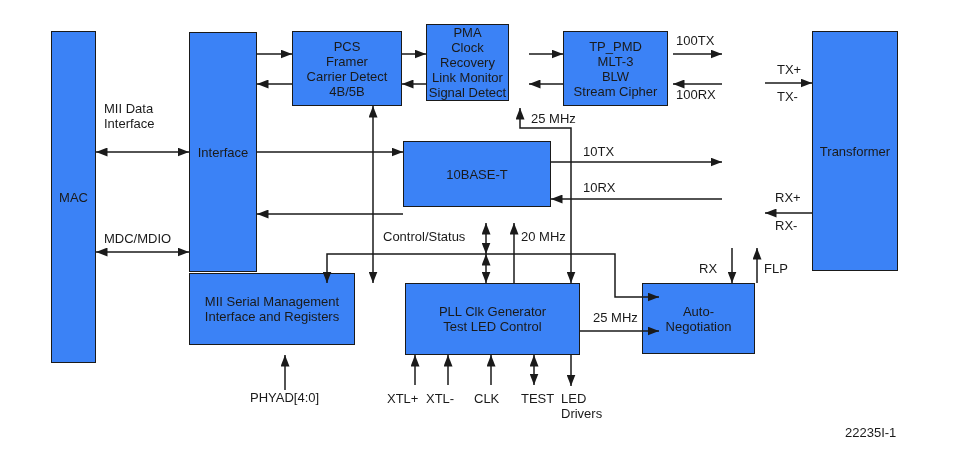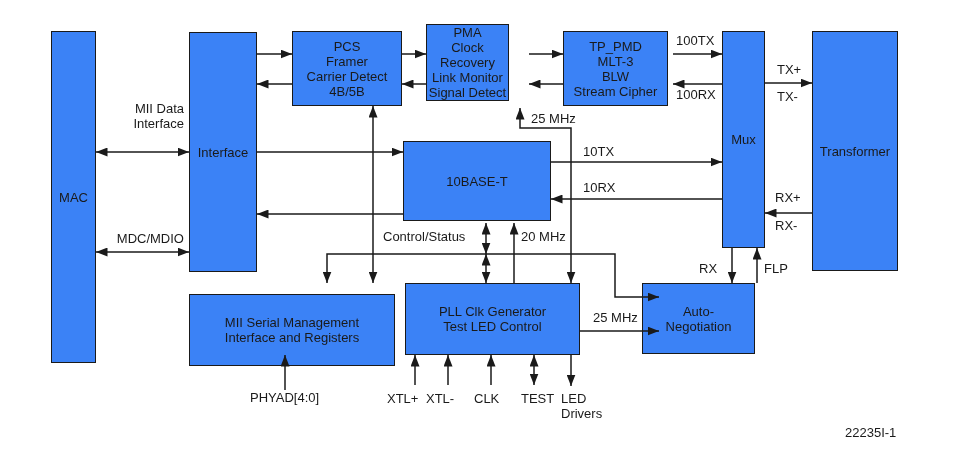--- a/index.html
+++ b/index.html
@@ -33,21 +33,21 @@
     white-space: pre-line;
     font-size: 13px;
     line-height: 15px;
   }
   .lbl {
     position: absolute;
     font-size: 13px;
     line-height: 14.5px;
     white-space: pre-line;
   }
-  .lbl.center { text-align: right; }
+  .lbl.center { text-align: left; }
 </style>
 </head>
 <body>
 
 <div class="canvas">
 
   <div class="block" style="left:51px;top:31px;width:45px;height:332px">
     <span>MAC</span>
     </div>
   <div class="block" style="left:189px;top:32px;width:68px;height:240px">
@@ -64,30 +64,27 @@
 Clock Recovery
 Link Monitor
 Signal Detect</span>
     </div>
   <div class="block" style="left:563px;top:31px;width:105px;height:75px">
     <span>TP_PMD
 MLT-3
 BLW
 Stream Cipher</span>
     </div>
-  <div class="block" style="left:722px;top:31px;width:43px;height:217px">
-    <span>Mux</span>
-    </div>
   <div class="block" style="left:812px;top:31px;width:86px;height:240px">
     <span>Transformer</span>
     </div>
-  <div class="block" style="left:403px;top:141px;width:148px;height:80px">
+  <div class="block" style="left:403px;top:141px;width:148px;height:66px">
     <span>10BASE-T</span>
     </div>
-  <div class="block" style="left:189px;top:294px;width:206px;height:72px">
+  <div class="block" style="left:189px;top:273px;width:166px;height:72px">
     <span>MII Serial Management
 Interface and Registers</span>
     </div>
   <div class="block" style="left:405px;top:283px;width:175px;height:72px">
     <span>PLL Clk Generator
 Test LED Control</span>
     </div>
   <div class="block" style="left:642px;top:283px;width:113px;height:71px">
     <span>Auto-
 Negotiation</span>

